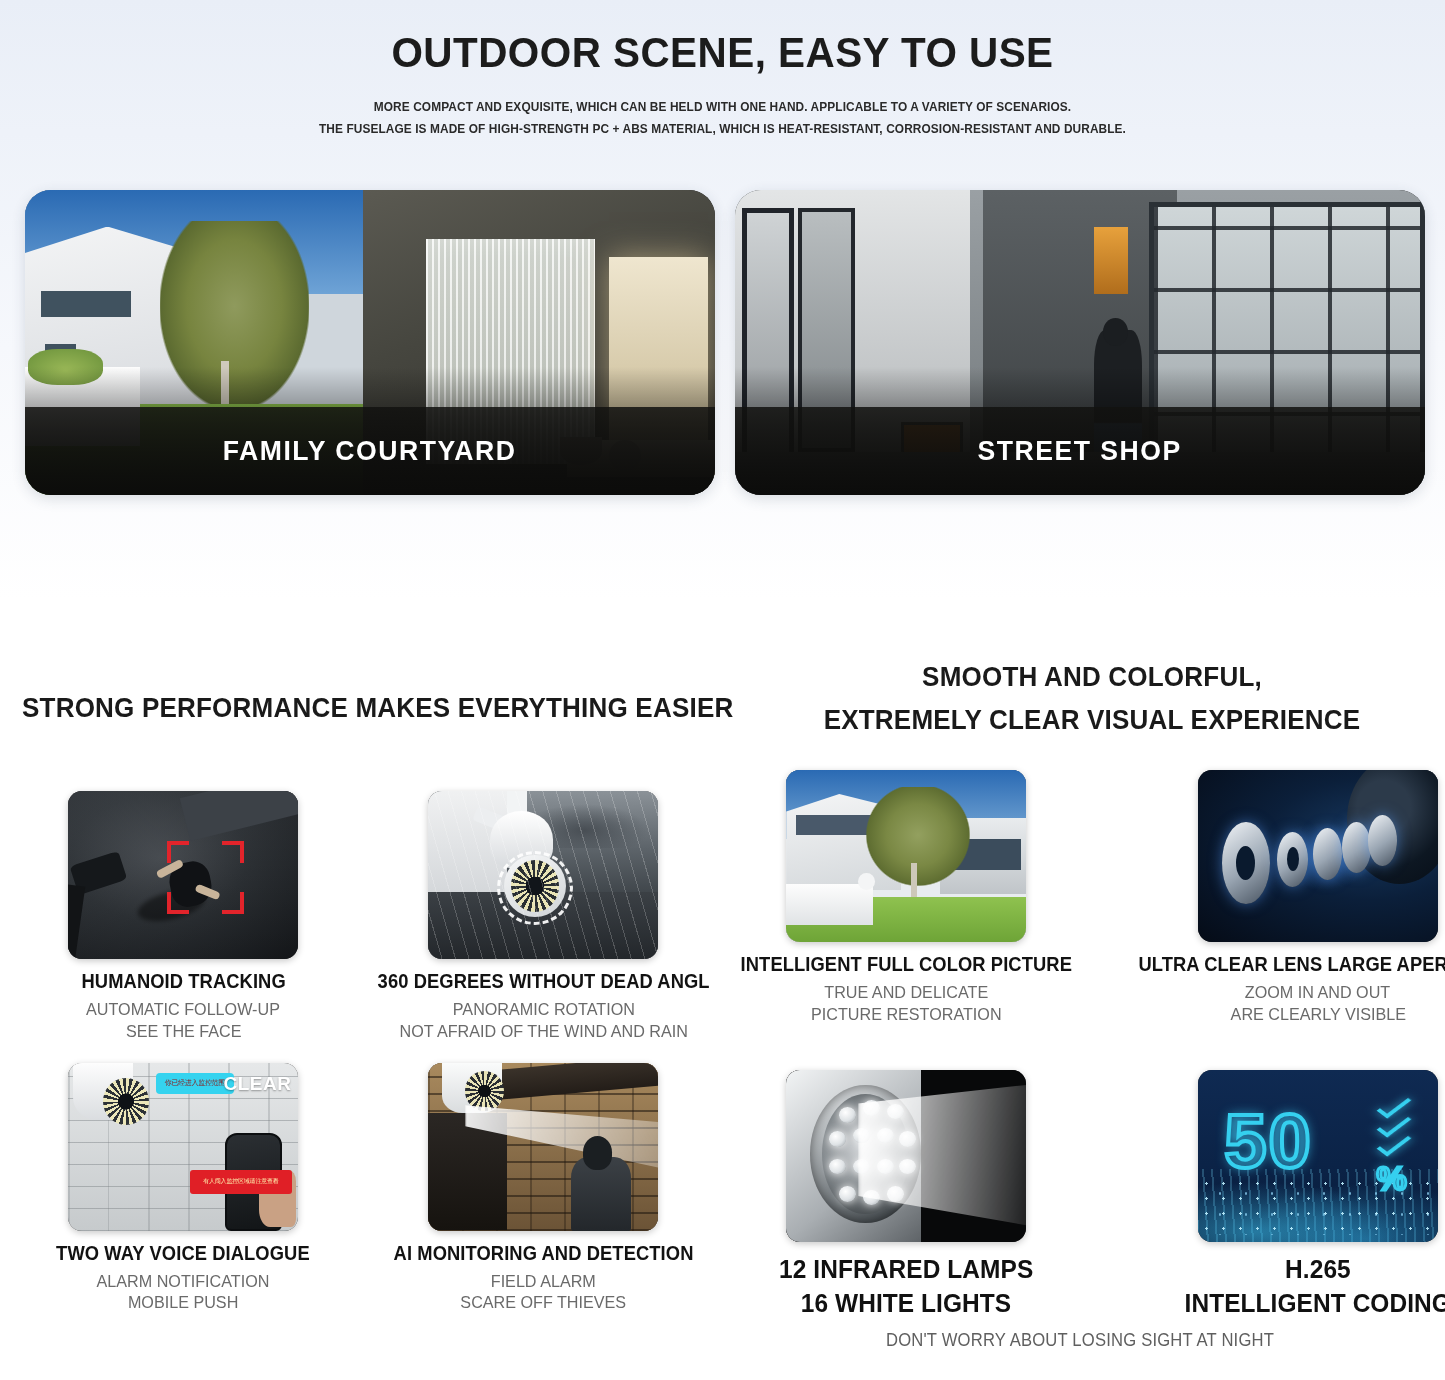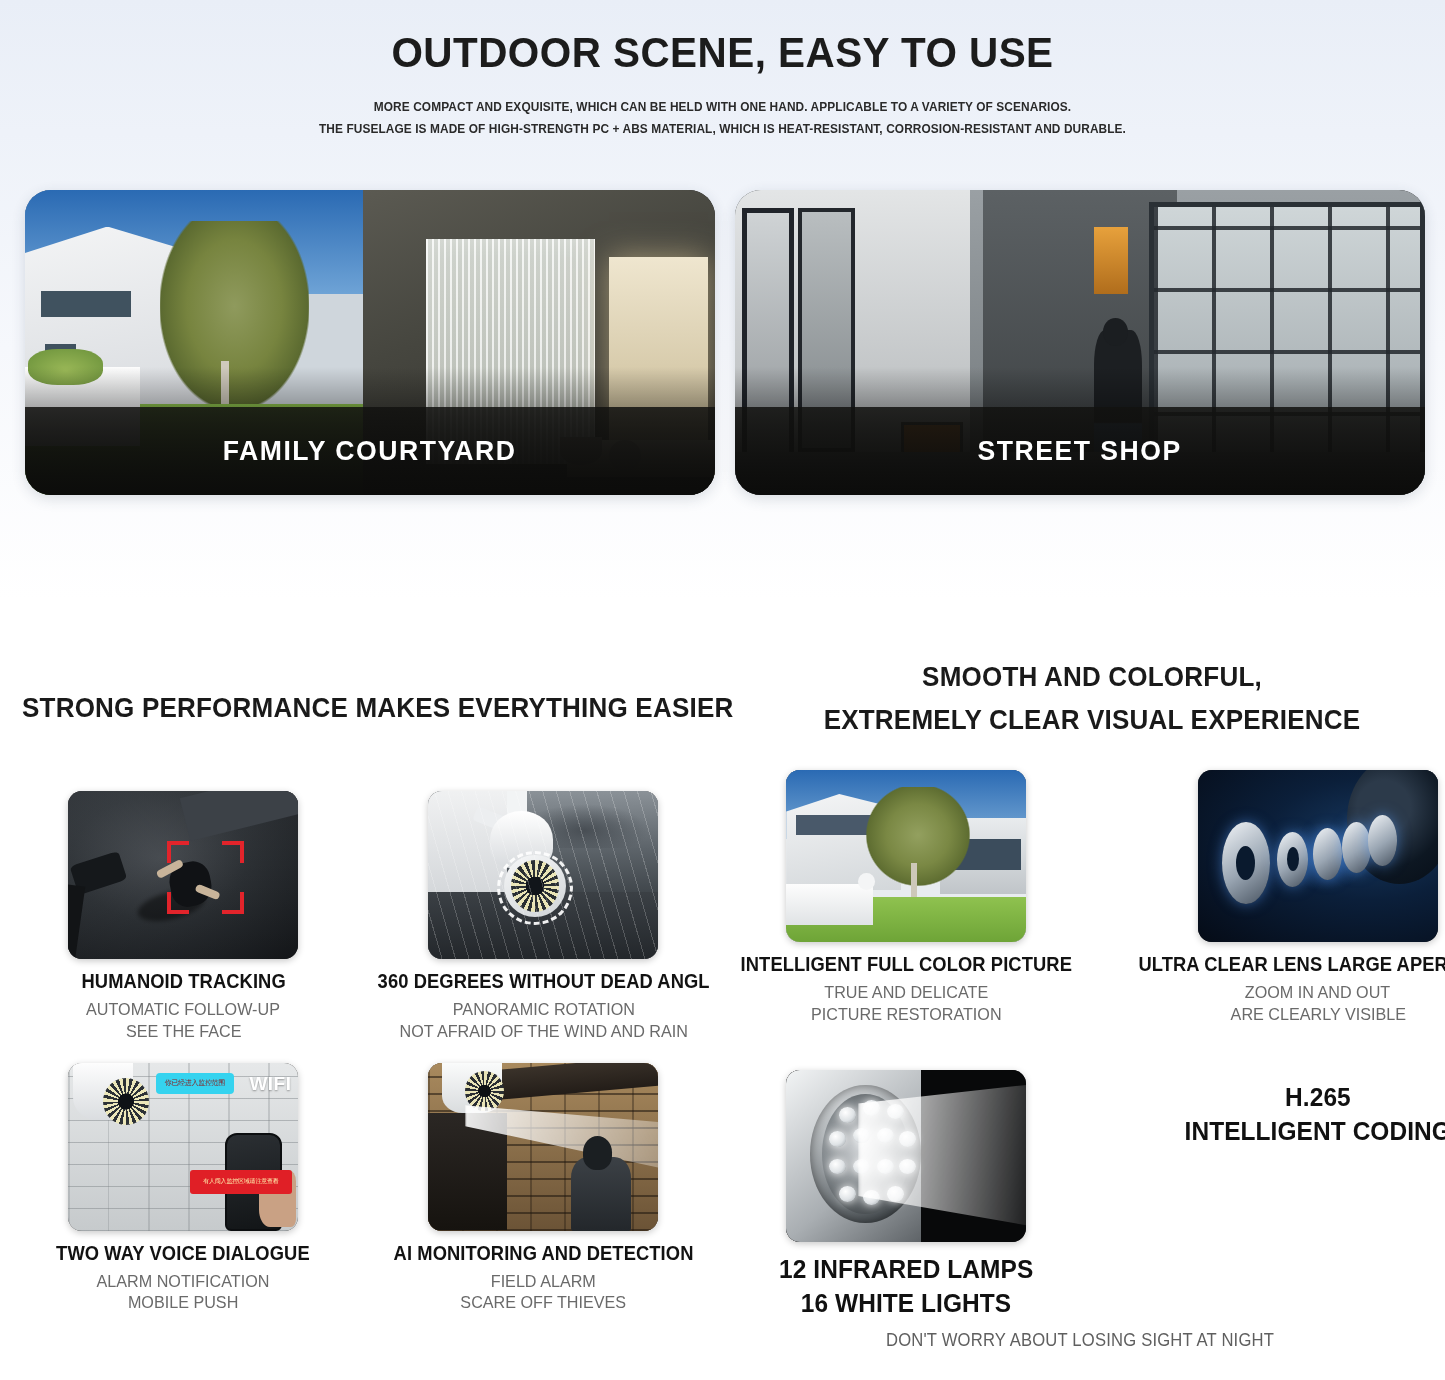--- a/index.html
+++ b/index.html
@@ -482,21 +482,21 @@
 
     <div class="cell">
       <div class="thumb">
         <div class="tw">
           <div class="tw-tiles"></div>
           <div class="tw-cam"></div>
           <div class="tw-lens"></div>
           <div class="tw-bubble">
             <div class="tw-bubble-txt">你已经进入监控范围</div>
           </div>
-          <div class="tw-wifi">WIFI</div>
+          <div class="tw-wifi">CLEAR</div>
           <div class="tw-phone"></div>
           <div class="tw-hand"></div>
           <div class="tw-banner">
             <span>有人闯入监控区域请注意查看</span>
           </div>
         </div>
       </div>
       <div class="cap-title">TWO WAY VOICE DIALOGUE</div>
       <div class="cap-sub">ALARM NOTIFICATION</div>
       <div class="cap-sub" style="margin-top:0">MOBILE PUSH</div>
@@ -583,20 +583,31 @@
           <div class="led" style="left:32%;top:70%;width:7%;height:9%;"></div>
           <div class="led" style="left:42%;top:68%;width:7%;height:9%;"></div>
           <div class="ir-beam"></div>
         </div>
       </div>
       <div class="cap-title big">12 INFRARED LAMPS</div>
       <div class="cap-title big" style="margin-top:2px">16 WHITE LIGHTS</div>
     </div>
 
     <div class="cell">
+      <div class="thumb">
+        <div class="h265">
+          <div class="h-wave"></div>
+          <div class="h-dots"></div>
+          <div class="h-num">50</div>
+          <div class="h-pct">%</div>
+          <div class="chev c1"></div>
+          <div class="chev c2"></div>
+          <div class="chev c3"></div>
+        </div>
+      </div>
       <div class="cap-title big">H.265</div>
       <div class="cap-title big" style="margin-top:2px">INTELLIGENT CODING</div>
     </div>
   </div>
 
   <div class="note">DON'T WORRY ABOUT LOSING SIGHT AT NIGHT</div>
 
 </div>
 
 </body></html>

